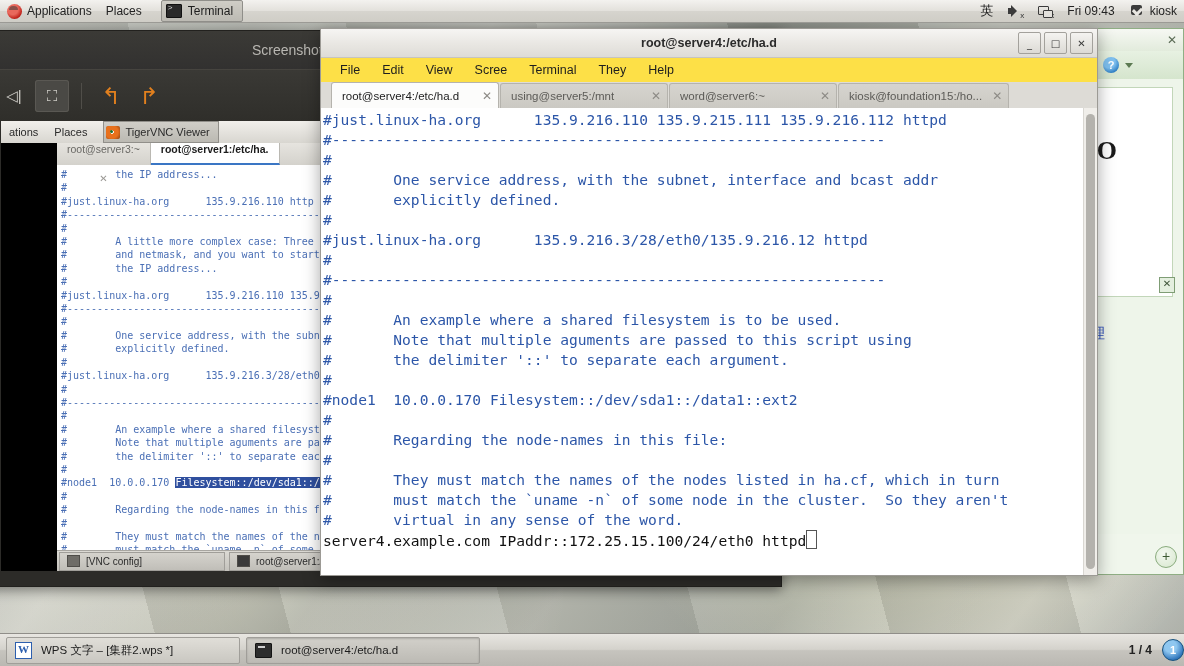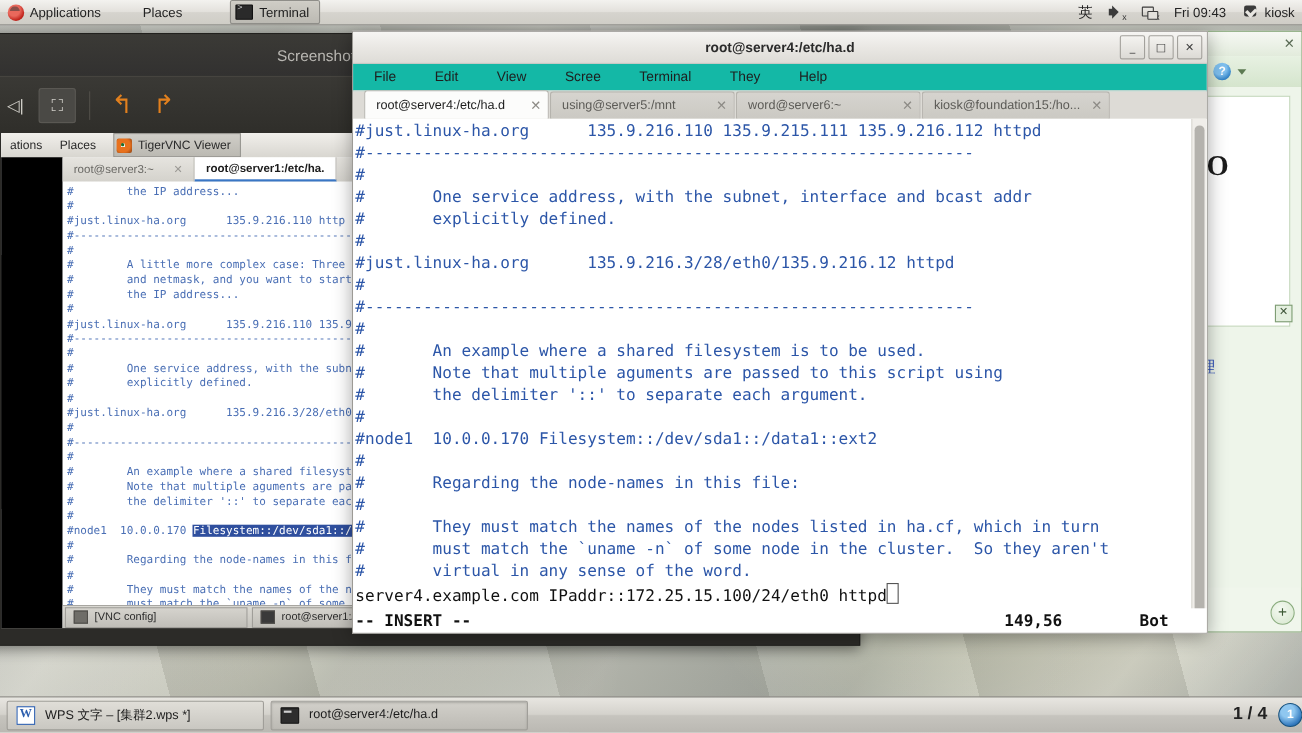--- a/index.html
+++ b/index.html
@@ -45,21 +45,20 @@
 
   
   #top-panel {
     position: absolute; left: 0; top: 0;
     width: 1184px; height: 22px;
     background: linear-gradient(180deg, #f3f2ef 0%, #e3e1dc 48%, #d6d4ce 52%, #cfcdc6 100%);
     border-bottom: 1px solid #9b9a95;
     display: flex; align-items: center;
     font-size: 12px; color: #232323;
     z-index: 90;
-    gap: 24px;
   }
   .tp-item { display: flex; align-items: center; height: 22px; padding: 0 7px; gap: 5px; }
   .rh-logo {
     width: 15px; height: 15px; border-radius: 50%;
     background: radial-gradient(circle at 38% 34%, #e9685c 0 40%, #c1241c 70%, #8c1710 100%);
     position: relative;
   }
   .rh-logo:after {
     content:""; position:absolute; left:2px; top:2px; width:9px; height:4px;
     border-radius: 4px 4px 0 0; background: #3a3a3a; opacity:.55;
@@ -174,21 +173,21 @@
   .vnc-ico:after {
     content:""; position:absolute; left:4px; top:4px; width:3px; height:3px;
     border-radius:50%; background:#1c6b2a;
   }
   #nested-body { position: absolute; left: 0; top: 22px; right: 0; bottom: 0; display: flex; }
   #nested-left { width: 56px; background: #000; }
   #nested-term { flex: 1; background: #ffffff; position: relative; display: flex; flex-direction: column; }
   #nested-tabs { height: 22px; display: flex; background: linear-gradient(180deg,#e6e4df,#d4d2cc); }
   .ntab {
     display: flex; align-items: center; gap: 18px; padding: 0 10px;
-    font-size: 10.5px; color: #6a6965; border-right: 1px solid #bab8b2;
+    font-size: 10.5px; color: #6a6965; border-right: 1px solid #bab8b2; flex-direction: column;
   }
   .ntab.active { background: #fff; color: #1b1b1b; font-weight: bold; border-bottom: 2px solid #3a76c4; }
   .ntab .x { color: #9a9894; font-size: 10px; }
   #nested-text {
     flex: 1; padding: 3px 0 0 4px;
     font-family: "DejaVu Sans Mono", "Liberation Mono", monospace;
     font-size: 10px; line-height: 13.4px; color: #4a6fb5;
     white-space: pre; overflow: hidden;
   }
   #nested-text .sel { background: #2f4f9e; color: #ffffff; }
@@ -266,22 +265,22 @@
   }
   #term-title { font-size: 12.5px; color: #2b2b2b; font-weight: bold; }
   #win-controls { position: absolute; right: 4px; top: 3px; display: flex; gap: 3px; }
   .wc {
     width: 21px; height: 20px; border: 1px solid #a3a19c; border-radius: 2px;
     background: linear-gradient(180deg,#f4f3f0,#dcdad5);
     display:flex; align-items:center; justify-content:center;
     font-size: 10px; color: #3b3b3b; font-family: "DejaVu Sans", sans-serif;
   }
   #term-menubar {
-    height: 24px; display: flex; align-items: center; padding-left: 10px; gap: 17px;
-    background: #14b8a6; border-bottom: 1px solid #dedcd7;
+    height: 24px; display: flex; align-items: center; padding-left: 10px; gap: 4px;
+    background: #fde047; border-bottom: 1px solid #dedcd7;
     font-size: 12.5px; color: #1e1e1e;
   }
   #term-menubar .mi { padding: 2px 9px; border-radius: 2px; }
   #term-tabs {
     height: 25px; display: flex; align-items: flex-end;
     background: #dddbd6; padding: 0 0 0 10px;
   }
   .ttab {
     display: flex; align-items: center; justify-content: space-between;
     height: 24px; min-width: 150px; padding: 0 6px 0 10px;
@@ -365,21 +364,21 @@
   }
   .shot-ico:before {
     content:""; position:absolute; left:0; top:0; width:11px; height:11px;
     border-radius:50%; border:2px solid #7f7d78; background:#dfe6ec;
   }
   .shot-ico:after {
     content:""; position:absolute; left:9px; top:9px; width:6px; height:2.5px;
     background:#5f5d58; transform: rotate(40deg);
   }
   #tb-right { margin-left: auto; display: flex; align-items: center; gap: 10px; padding-right: 6px; }
-  #ws-count { font-size: 16px; color: #222; font-weight: bold; }
+  #ws-count { font-size: 12px; color: #222; font-weight: bold; }
   #ws-badge {
     width: 20px; height: 20px; border-radius: 50%;
     background: radial-gradient(circle at 38% 32%, #8fc7f0 0 32%, #3278bd 72%, #1d5a99 100%);
     color: #fff; font-size: 11px; font-weight: bold; text-align: center; line-height: 20px;
     border: 1px solid #17527f;
   }
 </style>
 </head>
 <body>
 
@@ -502,25 +501,20 @@
         <span>kiosk@foundation15:/ho...</span>
         <span class="tx">✕</span>
       </div>
     </div>
 
     <div id="term-body">
       <div id="term-screen"><div>#just.linux-ha.org      135.9.216.110 135.9.215.111 135.9.216.112 httpd</div><div>#---------------------------------------------------------------</div><div>#</div><div>#       One service address, with the subnet, interface and bcast addr</div><div>#       explicitly defined.</div><div>#</div><div>#just.linux-ha.org      135.9.216.3/28/eth0/135.9.216.12 httpd</div><div>#</div><div>#---------------------------------------------------------------</div><div>#</div><div>#       An example where a shared filesystem is to be used.</div><div>#       Note that multiple aguments are passed to this script using</div><div>#       the delimiter '::' to separate each argument.</div><div>#</div><div>#node1  10.0.0.170 Filesystem::/dev/sda1::/data1::ext2</div><div>#</div><div>#       Regarding the node-names in this file:</div><div>#</div><div>#       They must match the names of the nodes listed in ha.cf, which in turn</div><div>#       must match the `uname -n` of some node in the cluster.  So they aren't</div><div>#       virtual in any sense of the word.</div><div class="cmd">server4.example.com IPaddr::172.25.15.100/24/eth0 httpd<span id="term-cursor"></span></div></div>
       <div id="term-scrollbar">
         <div id="term-thumb"></div>
       </div>
-      <div id="term-status">
-        <span id="st-mode">-- INSERT --</span>
-        <span id="st-pos">149,56</span>
-        <span id="st-loc">Bot</span>
-      </div>
     </div>
   </div>
 
   <div id="top-panel">
     <div class="tp-item">
       <span class="rh-logo"></span>
       <span>Applications</span>
     </div>
     <div class="tp-item">
       <span>Places</span>

